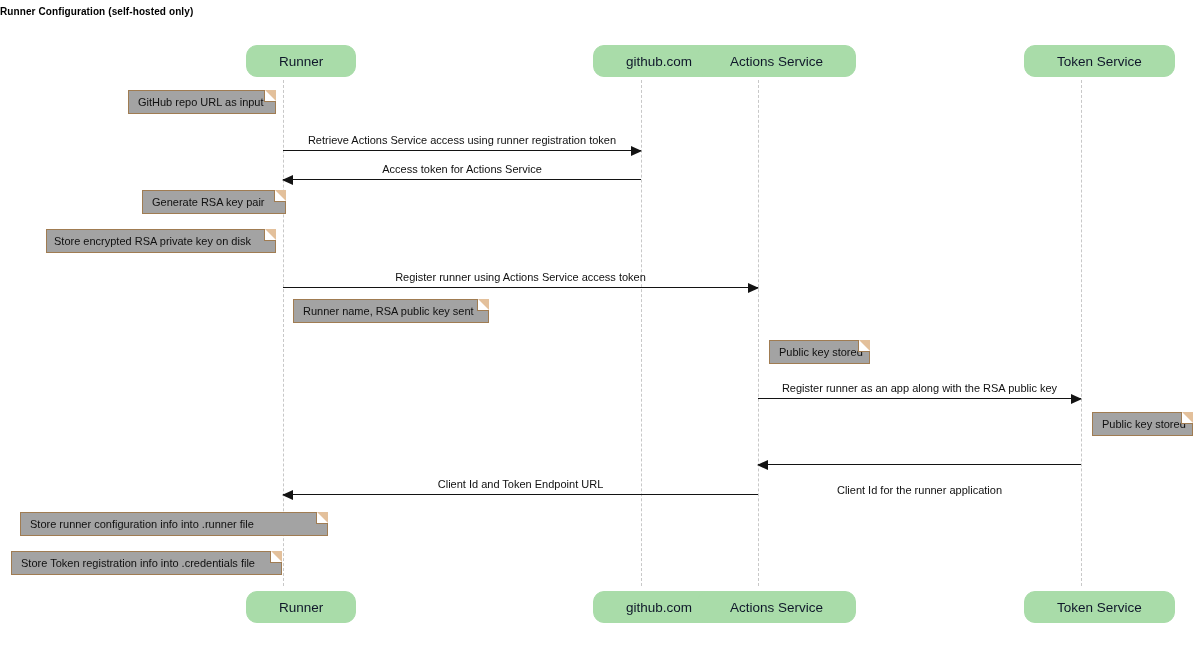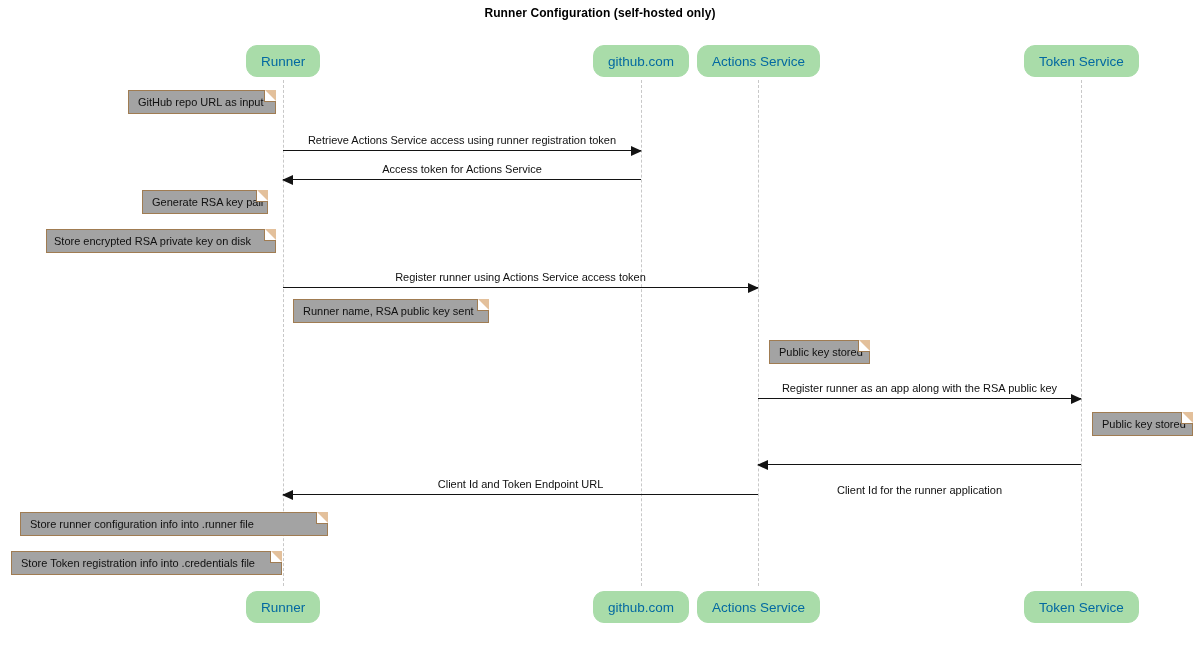--- a/index.html
+++ b/index.html
@@ -17,22 +17,21 @@
     width: 1200px;
     height: 647px;
     background: #ffffff;
     overflow: hidden;
   }
   #diagram-title {
     position: absolute;
     left: 0;
     top: 6px;
     width: 1200px;
-    text-align: center;
-    font-size: 12px;
+    font-size: 10px;
     font-weight: bold;
     color: #000000;
     letter-spacing: 0.1px;
   }
 
   
   .lifeline {
     position: absolute;
     width: 0;
     border-left: 1px dashed #c8c8c8;
@@ -40,28 +39,28 @@
     height: 506px;
   }
 
   
   .participant {
     position: absolute;
     height: 32px;
     background: #A9DCA9;
     border: 1px solid #A9DCA9;
     border-radius: 11px;
-    color: #0369a1;
+    color: #0f172a;
     font-size: 13.5px;
     display: flex;
     align-items: center;
     justify-content: center;
     box-sizing: border-box;
     white-space: nowrap;
-    padding: 0 14px;
+    padding: 0 32px;
   }
 
   
   .note {
     position: absolute;
     background: #a3a3a3;
     border: 1px solid #A07C52;
     box-sizing: border-box;
     font-size: 11px;
     color: #101010;
@@ -173,21 +172,21 @@
       </div>
       <div class="msg-label" style="left: 919.5px; top: 448px; margin-top: 36px;">Client Id for the runner application</div>
       <div class="msg" style="left: 283px; width: 475px; top: 494px;">
         <div class="arrowhead left"></div>
       </div>
       <div class="msg-label" style="left: 520.5px; top: 478px;">Client Id and Token Endpoint URL</div>
     </div>
 
   <div id="notes">
       <div class="note" style="left: 128px; top: 90px; width: 148px;"><span>GitHub repo URL as input</span><span class="fold"></span><span class="foldtri"></span></div>
-      <div class="note" style="left: 142px; top: 190px; width: 126px;"><span>Generate RSA key pair</span><span class="fold"></span><span class="foldtri"></span></div>
+      <div class="note" style="left: 142px; top: 190px; width: 144px;"><span>Generate RSA key pair</span><span class="fold"></span><span class="foldtri"></span></div>
       <div class="note" style="left: 46px; top: 229px; width: 230px; padding-left: 7px;"><span>Store encrypted RSA private key on disk</span><span class="fold"></span><span class="foldtri"></span></div>
       <div class="note" style="left: 293px; top: 299px; width: 196px;"><span>Runner name, RSA public key sent</span><span class="fold"></span><span class="foldtri"></span></div>
       <div class="note" style="left: 769px; top: 340px; width: 101px;"><span>Public key stored</span><span class="fold"></span><span class="foldtri"></span></div>
       <div class="note" style="left: 1092px; top: 412px; width: 101px;"><span>Public key stored</span><span class="fold"></span><span class="foldtri"></span></div>
       <div class="note" style="left: 20px; top: 512px; width: 308px;"><span>Store runner configuration info into .runner file</span><span class="fold"></span><span class="foldtri"></span></div>
       <div class="note" style="left: 11px; top: 551px; width: 271px;"><span>Store Token registration info into .credentials file</span><span class="fold"></span><span class="foldtri"></span></div>
     </div>
 
   <div id="participants-bottom">
       <div class="participant" style="top: 591px; left: 246px;">

